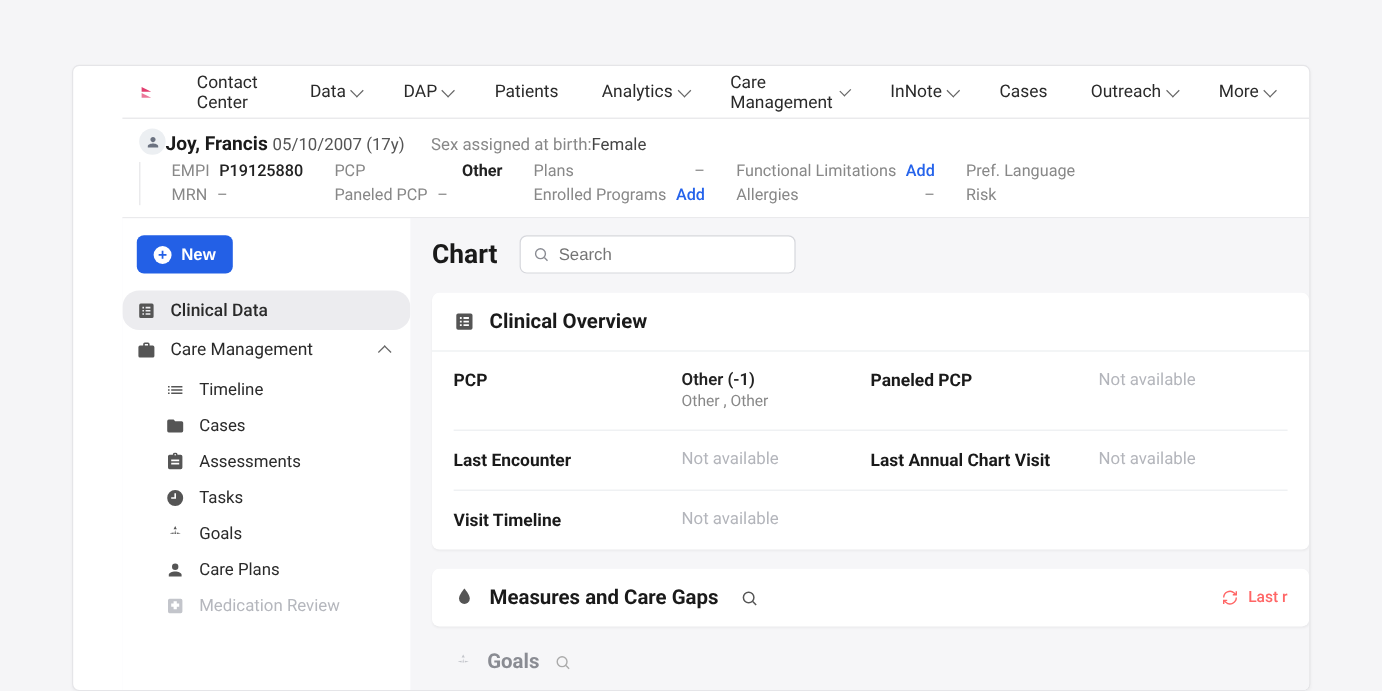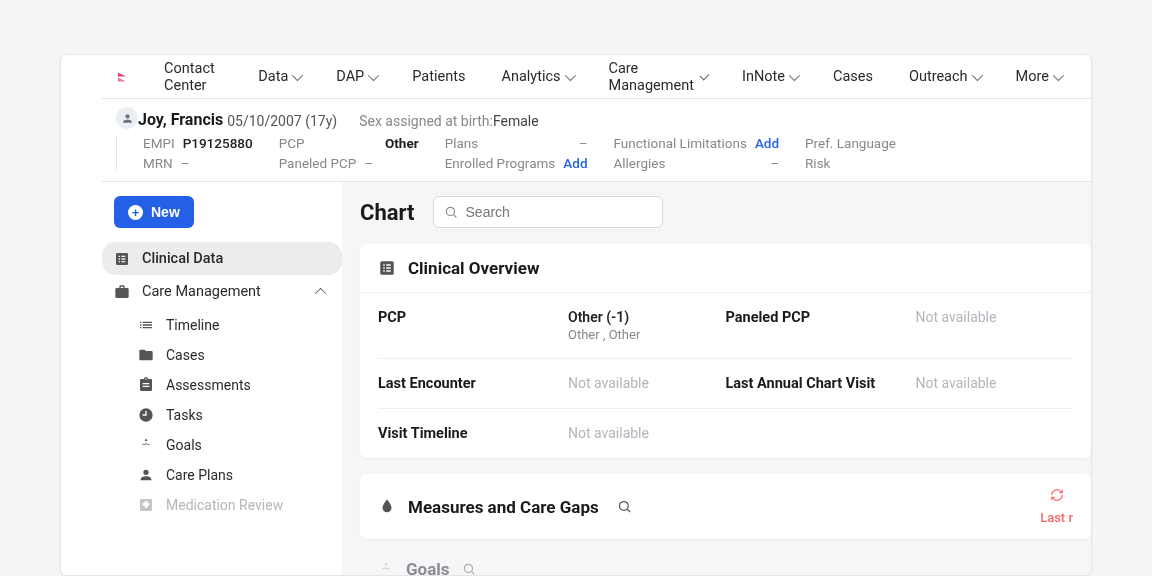--- a/index.html
+++ b/index.html
@@ -59,21 +59,21 @@
 .card-head .ic { width: 18px; height: 18px; }
 .card-head .sm-search { margin-left: 6px; cursor: pointer; }
 .overview-grid { border-top: 1px solid #eceef1; display: grid; grid-template-columns: 190px 1fr 190px 1fr; padding: 0 18px; row-gap: 0; }
 .ov-label { font-weight: 700; padding: 16px 0; font-size: 14.5px; }
 .ov-val { padding: 16px 0; color: #555; }
 .ov-val.strong { color: #222; font-weight: 600; }
 .ov-sub { color: #888; font-size: 13px; margin-top: 2px; font-weight: 400; }
 .ov-na { color: #b3b5bb; }
 .row-sep { grid-column: 1 / -1; border-top: 1px solid #eceef1; }
 .goals-card { display: flex; align-items: center; gap: 12px; padding: 12px 18px; font-size: 17px; font-weight: 700; color: #8a8c93; }
-.refresh-hint { margin-left: auto; display: flex; align-items: center; gap: 8px; color: #f66; font-size: 13px; font-weight: 500; flex-direction: column; }
+.refresh-hint { margin-left: auto; display: flex; align-items: center; gap: 8px; color: #f66; font-size: 13px; font-weight: 500; }
 .refresh-ic { width: 14px; height: 14px; }
 </style>
 </head>
 <body>
 
 <div class="app-frame">
 
   <div class="top-nav">
     <div class="logo">
       <svg viewBox="0 0 24 24">

